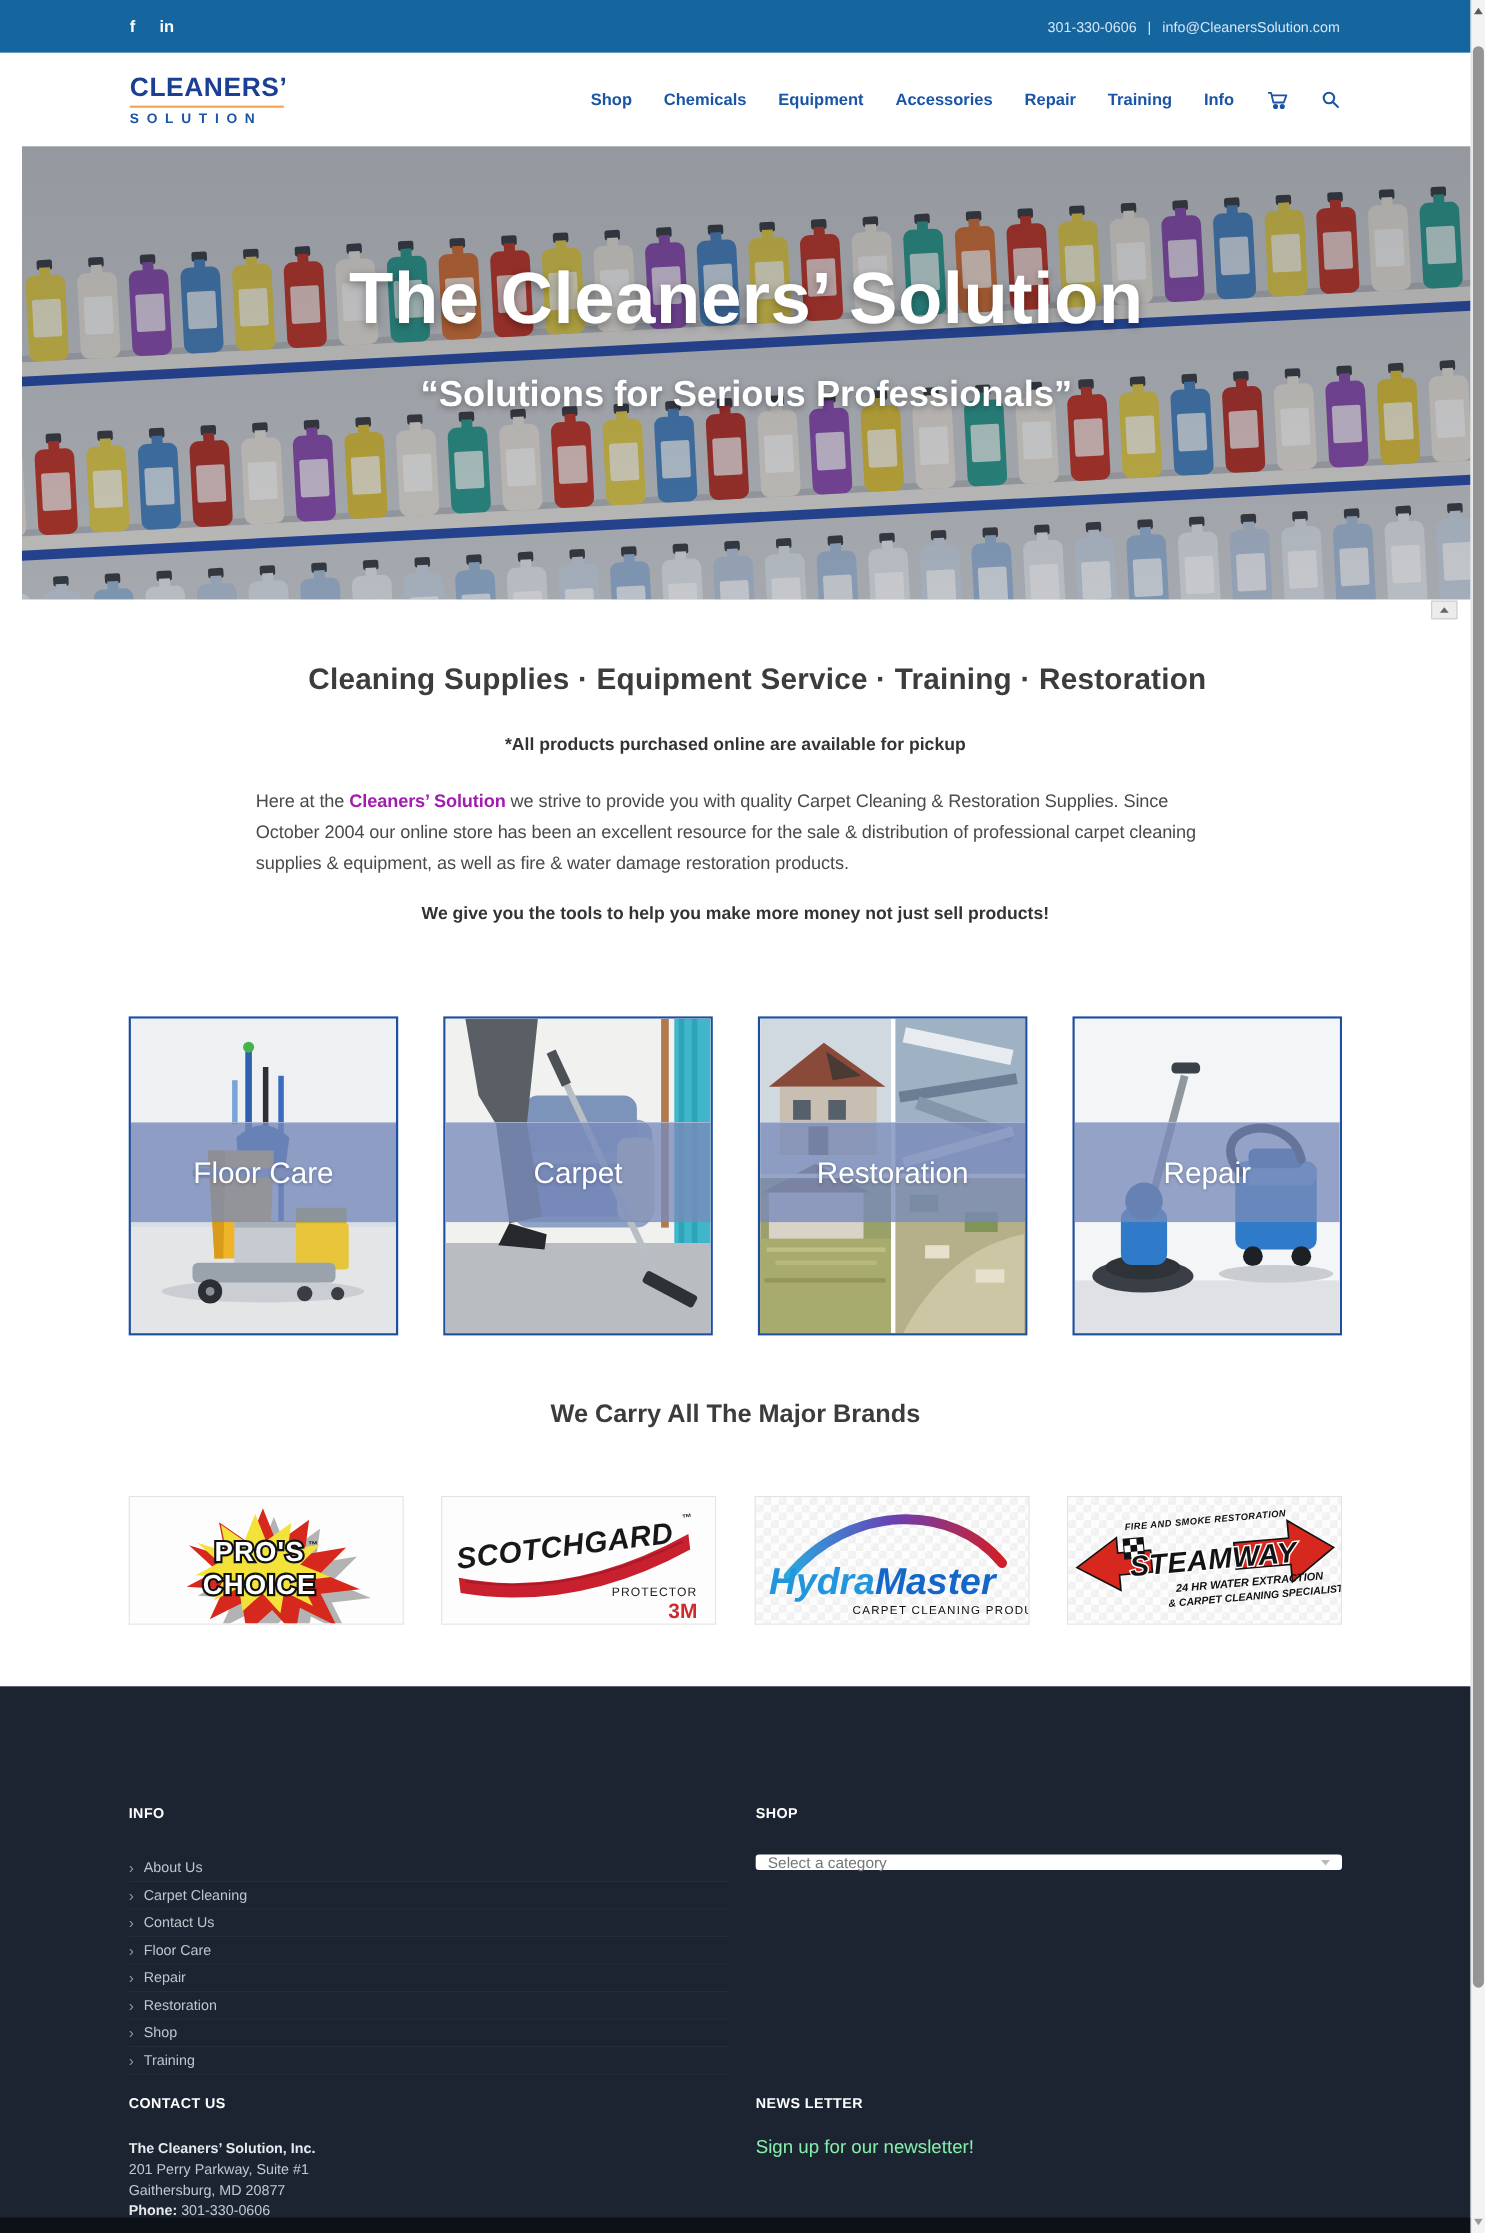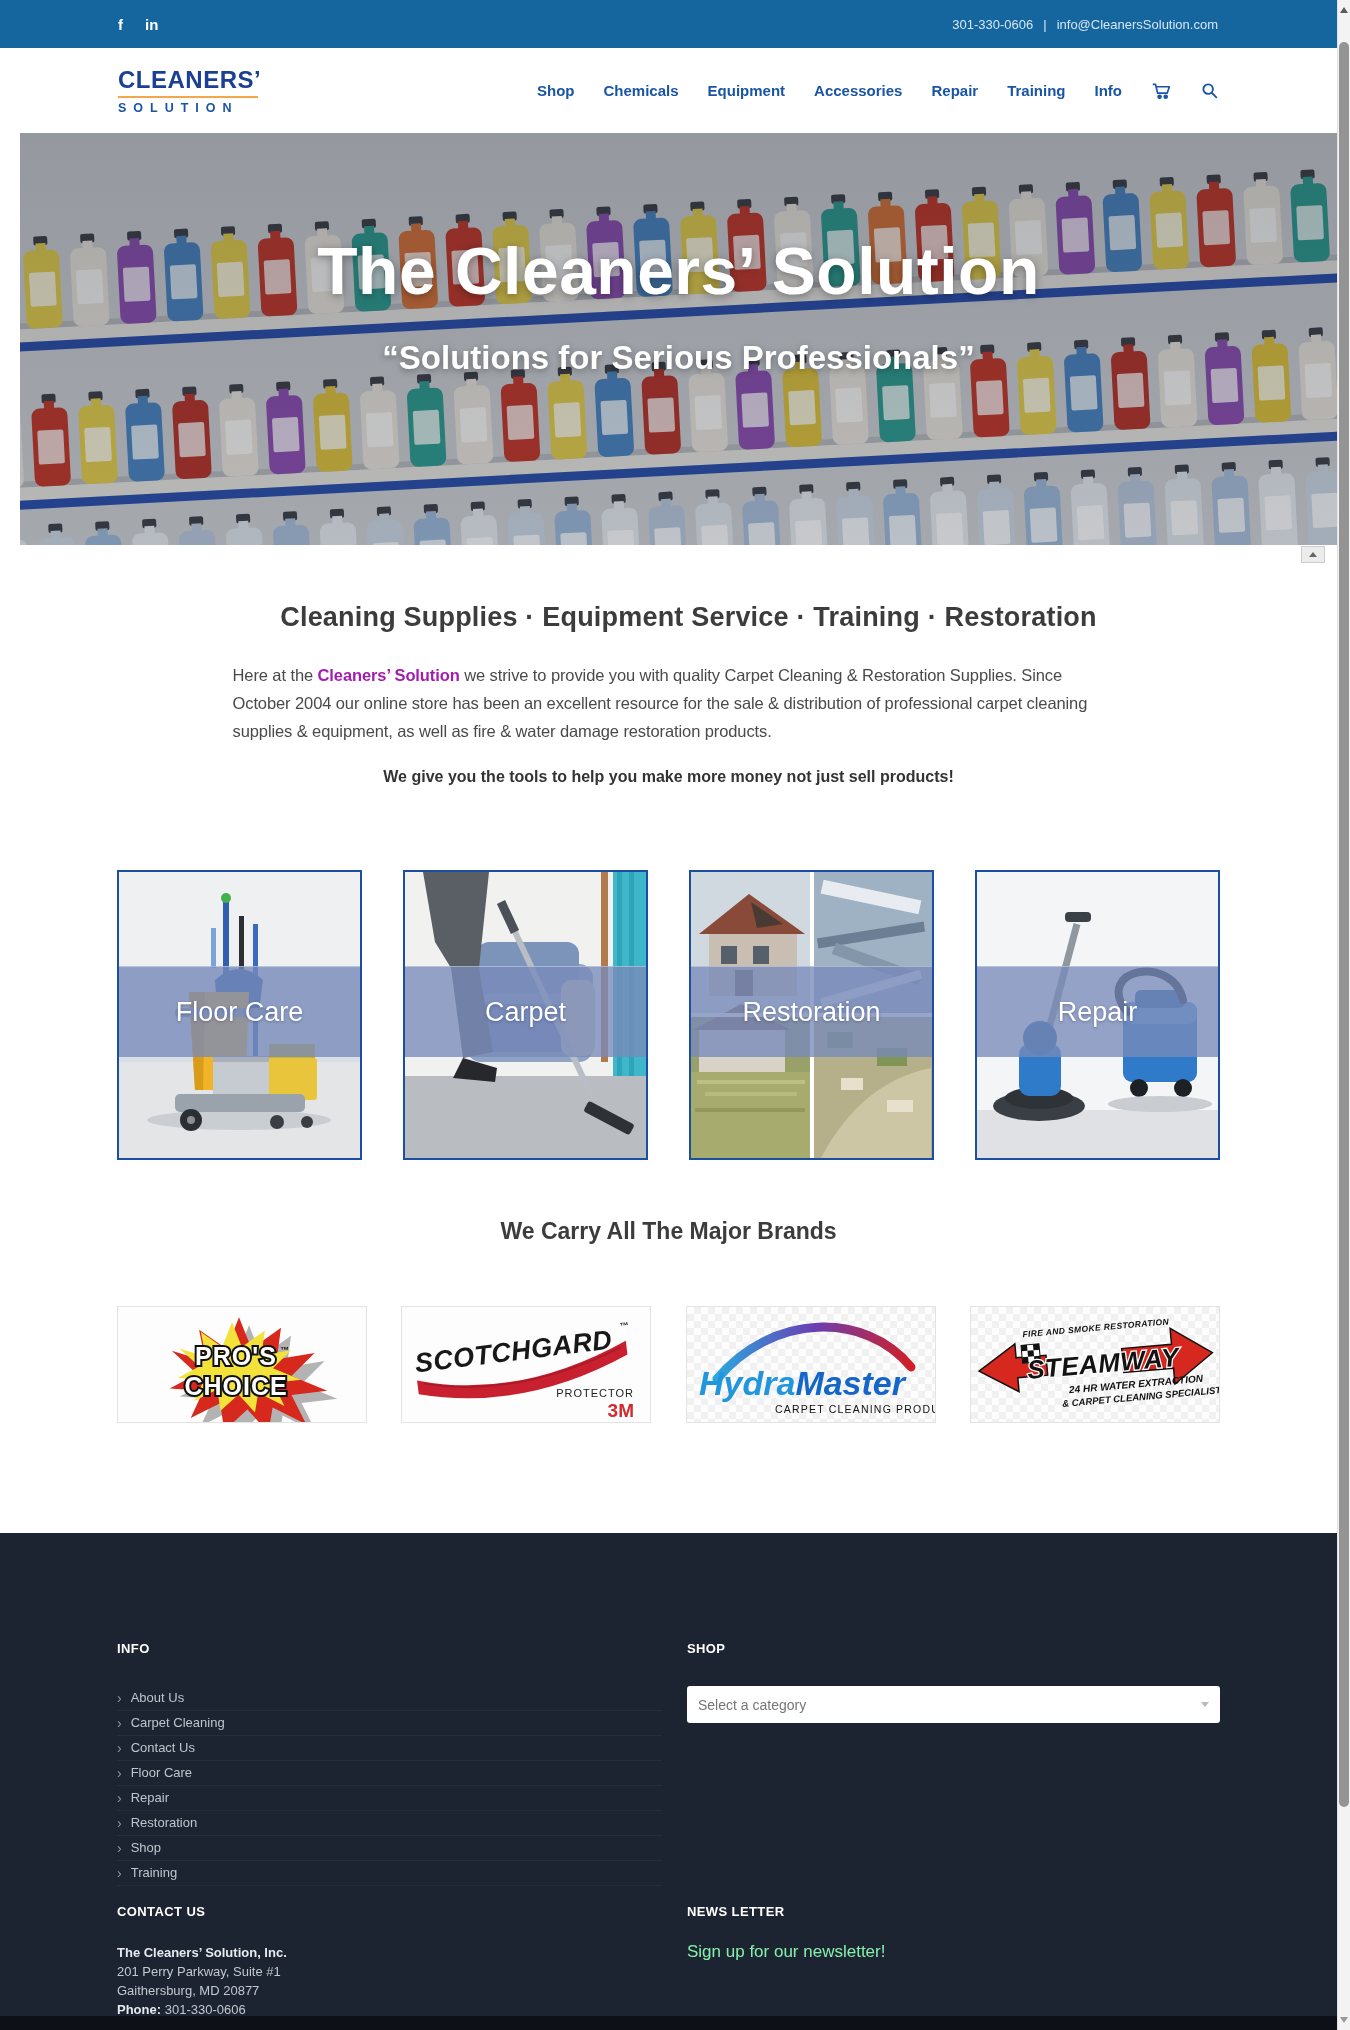--- a/index.html
+++ b/index.html
@@ -55,21 +55,21 @@
       background-size:14px 14px; background-position:0 0,7px 7px; }
 
   
   .footer { flex:1; background:#1C2431; position:relative; }
   .f-inner { width:1103px; margin:0 auto; padding-top:108px; }
   .f-row { display:grid; grid-template-columns:545px 533px; column-gap:25px; }
   .f-h { color:#FFFFFF; font-size:13px; font-weight:bold; letter-spacing:.4px; }
   .f-links { list-style:none; margin-top:30px; }
   .f-links li { display:flex; align-items:center; gap:9px; font-size:13px; line-height:24px; color:#BFC5CC; border-bottom:1px solid rgba(255,255,255,.045); cursor:pointer; }
   .chev { color:#8F96A0; font-size:14px; line-height:1; }
-  .select { margin-top:30px; height:37px; background:#fff; border-radius:3px; display:flex; align-items:center; justify-content:space-between; padding:0 11px; cursor:pointer; }
+  .select { margin-top:30px; height:14px; background:#fff; border-radius:3px; display:flex; align-items:center; justify-content:space-between; padding:0 11px; cursor:pointer; }
   .select span { color:#767676; font-size:14px; }
   .select .caret { width:0; height:0; border-left:4px solid transparent; border-right:4px solid transparent; border-top:5px solid #B9B9B9; }
   .f-row2 { margin-top:18px; }
   .addr { margin-top:24px; font-size:13px; line-height:19px; color:#C3C8CF; }
   .addr .co { font-weight:bold; color:#E6E9EE; }
   .nl-text { margin-top:23px; font-size:17px; color:#86efac; }
   .f-bottom { position:absolute; left:0; right:0; bottom:0; height:14px; background:#0D1117; }
 
   
   .scrollbar { position:absolute; right:0; top:0; width:13px; height:2030px; background:#F3F3F3; border-left:1px solid #E2E2E2; }
@@ -247,20 +247,21 @@
     </svg>
     <div class="hero-shade"></div>
     <div class="hero-text">
       <div class="hero-title">The Cleaners’ Solution</div>
       <div class="hero-sub">“Solutions for Serious Professionals”</div>
     </div>
   </div>
 
   <div class="intro">
     <h2>Cleaning Supplies · Equipment Service · Training · Restoration</h2>
+    <div class="pickup">*All products purchased online are available for pickup</div>
     <p class="para"><span>Here at the </span><strong>Cleaners’ Solution</strong><span> we strive to provide you with quality Carpet Cleaning &amp; Restoration Supplies. Since October 2004 our online store has been an excellent resource for the sale &amp; distribution of professional carpet cleaning supplies &amp; equipment, as well as fire &amp; water damage restoration products.</span></p>
     <div class="tools">We give you the tools to help you make more money not just sell products!</div>
 
     <div class="cards">
 
       <div class="card">
         <svg width="241" height="286" viewBox="0 0 241 286">
           <rect width="241" height="190" fill="#eef0f2"></rect>
           <rect y="96" width="241" height="94" fill="#d7dee5"></rect>
           <rect y="190" width="241" height="96" fill="#e4e5e7"></rect>

